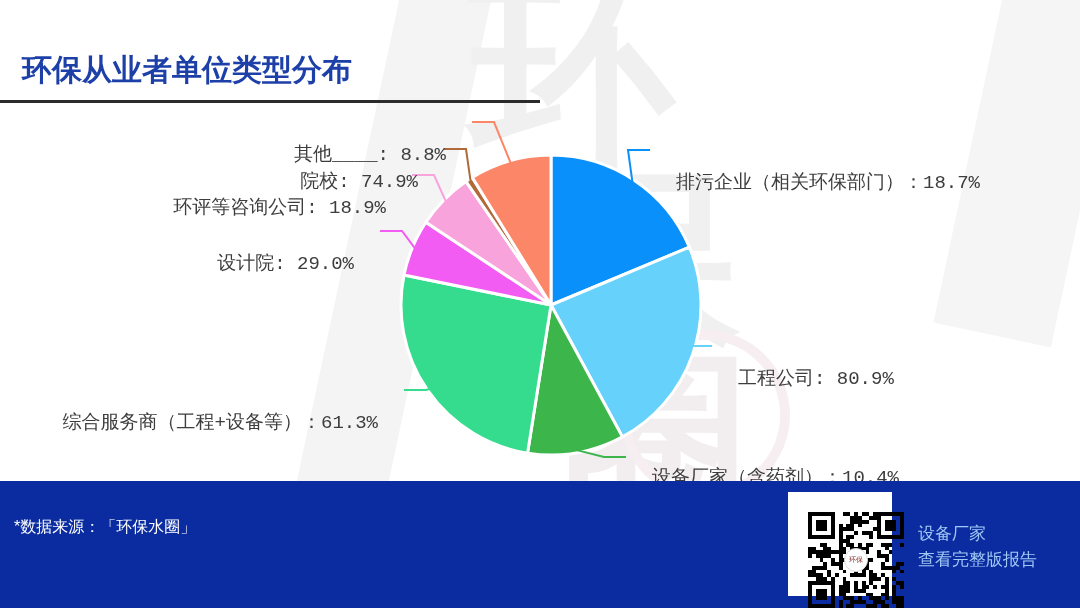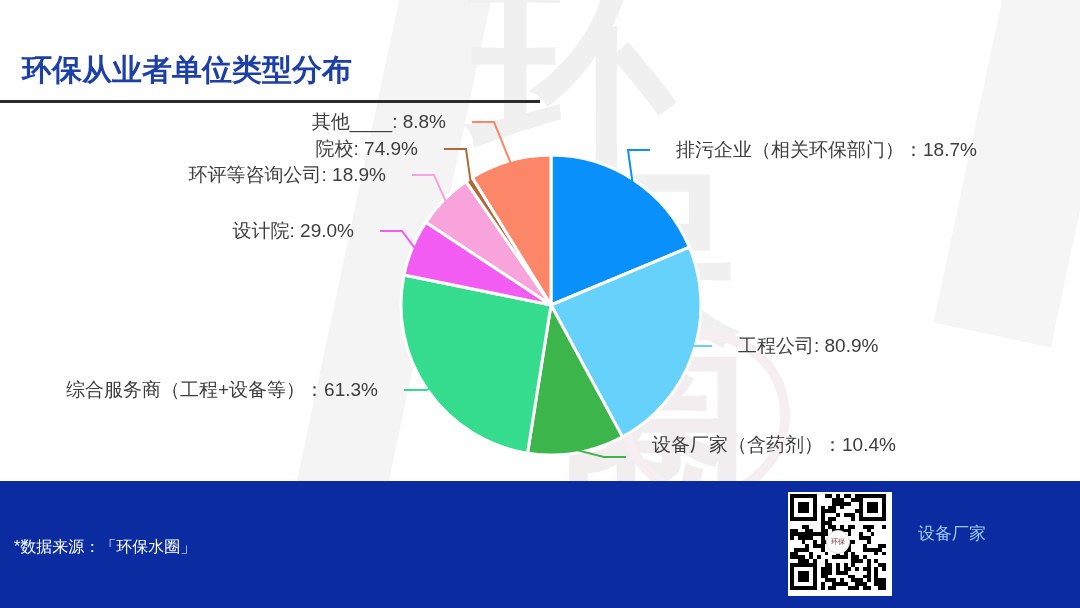--- a/index.html
+++ b/index.html
@@ -86,21 +86,22 @@
     z-index: 3;
   }
   .chart-svg { position: absolute; left:0; top:0; }
 
   .plabel {
     position: absolute;
     font-size: 19px;
     color: #3d3d3d;
     white-space: nowrap;
     z-index: 4;
-    font-family: Liberation Sans, sans-serif;
+    font-family: Liberation Mono, monospace;
+    margin-top: 32px;
   }
   .plabel.right { text-align: left; }
   .plabel.left  { text-align: right; }
 
   
   .footer {
     position: absolute;
     left: 0;
     top: 481px;
     width: 1080px;
@@ -109,30 +110,30 @@
     z-index: 6;
   }
   .footnotes {
     position: absolute;
     left: 14px;
     top: 32px;
     color: #ffffff;
     font-size: 16px;
     line-height: 27px;
   }
-  .footnote { white-space: nowrap; margin-top: 20px; }
+  .footnote { white-space: nowrap; }
 
   .qr-block {
     position: absolute;
     left: 788px;
     top: 11px;
     width: 104px;
     height: 104px;
     background: #ffffff;
-    padding: 2px;
+    padding: 20px;
     box-sizing: border-box;
   }
   .qr-grid {
     width: 96px;
     height: 96px;
     display: grid;
     grid-template-columns: repeat(25, 1fr);
     grid-template-rows: repeat(25, 1fr);
     position: relative;
   }
@@ -534,14 +535,15 @@
         <div class="qr-cell" style="grid-area: 25 / 18;"></div>
         <div class="qr-cell" style="grid-area: 25 / 20;"></div>
         <div class="qr-cell" style="grid-area: 25 / 21;"></div>
         <div class="qr-cell" style="grid-area: 25 / 24;"></div>
         <div class="qr-cell" style="grid-area: 25 / 25;"></div>
       </div>
   </div>
 
   <div class="qr-caption">
     <div>设备厂家</div>
+    <div>查看完整版报告</div>
   </div>
 </div>
 
 </body></html>

